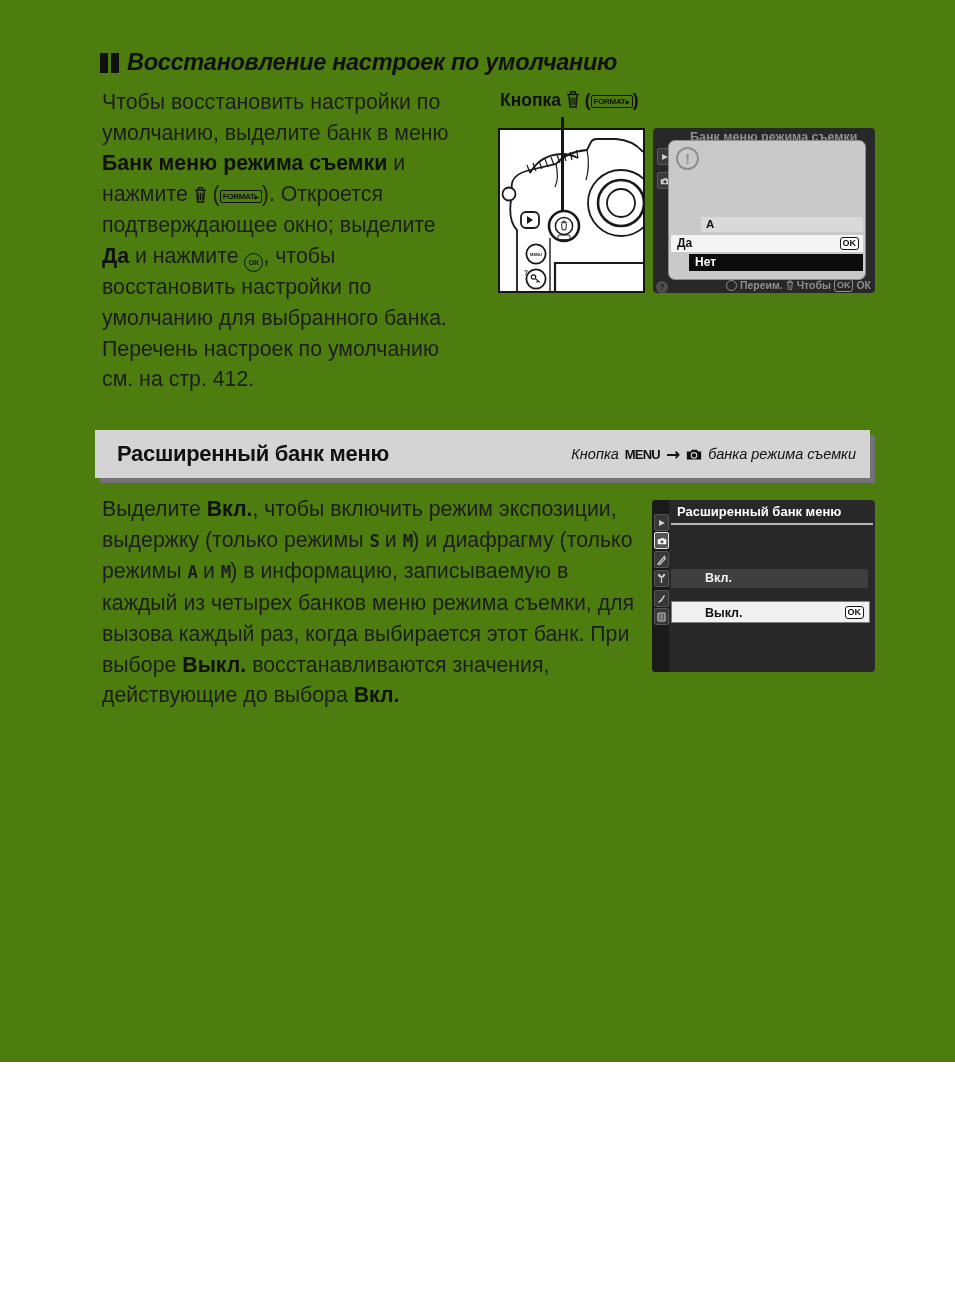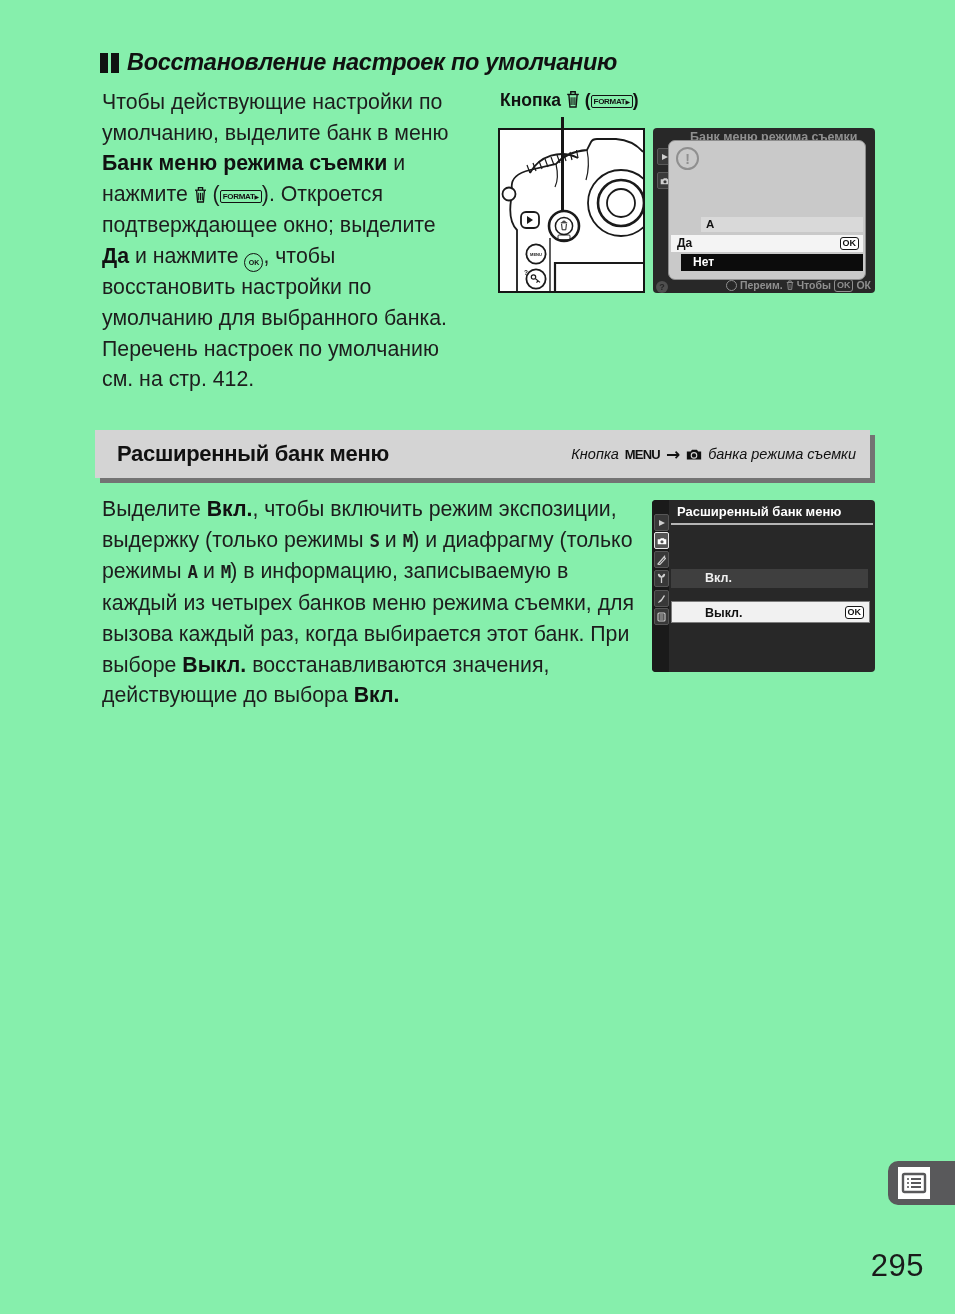--- a/index.html
+++ b/index.html
@@ -1,16 +1,16 @@
 <!DOCTYPE html>
 <html lang="ru"><head>
 <meta charset="utf-8">
 <style>
   html,body{margin:0;padding:0;background:#fff;}
-  #page{position:relative;width:955px;height:1314px;background:#86efac;overflow:hidden;
+  #page{position:relative;width:955px;height:1062px;background:#4d7c0f;overflow:hidden;
         font-family:"Liberation Sans",sans-serif;color:#1c1c1c;}
   
   .h1{position:absolute;left:100px;top:49px;display:flex;align-items:center;gap:8px;}
   .marker{display:inline-flex;gap:3px;}
   .marker i{display:block;width:8px;height:20px;background:#111;}
   .h1 h1{margin:0;font-size:23.5px;font-weight:bold;font-style:italic;letter-spacing:-0.3px;color:#111;}
   
   .body{position:absolute;margin:0;font-size:21.3px;line-height:30.7px;color:#1d1d1d;}
   .p1{left:102px;top:87px;width:362px;}
   .p2{left:102px;top:494px;width:538px;}
@@ -38,22 +38,22 @@
   .dialog{position:absolute;left:15px;top:12px;width:196px;height:138px;background:#c9c9c9;border:1px solid #8d8d8d;
           border-radius:7px;z-index:2;}
   .warn-ic{position:absolute;left:7px;top:6px;width:19px;height:19px;border:2px solid #8f8f8f;border-radius:50%;
            color:#8f8f8f;font-weight:bold;font-size:14px;display:flex;align-items:center;justify-content:center;}
   .warn-tx{position:absolute;left:34px;top:5px;width:160px;font-size:10.8px;font-weight:bold;line-height:13.8px;
            color:#151515;white-space:pre-line;}
   .row-a{position:absolute;left:32px;top:76px;width:162px;height:15px;background:#d9d9d9;
          font-size:11.5px;font-weight:bold;color:#111;line-height:15px;padding-left:5px;box-sizing:border-box;}
   .row-yes{position:absolute;left:2px;right:2px;top:94px;height:17px;background:#f4f4f4;
            font-size:12px;font-weight:bold;color:#111;line-height:17px;padding-left:6px;}
-  .row-no{position:absolute;left:12px;right:2px;top:113px;height:17px;background:#0c0c0c;color:#fff;
-          font-size:12px;font-weight:bold;line-height:17px;padding-left:12px;}
+  .row-no{position:absolute;left:20px;right:2px;top:113px;height:17px;background:#0c0c0c;color:#fff;
+          font-size:12px;font-weight:bold;line-height:17px;padding-left:6px;}
   .okb{display:inline-block;border:1.5px solid #151515;border-radius:3px;background:#fff;color:#111;
        font-size:9px;font-weight:bold;line-height:11px;padding:0 2px;}
   .row-yes .okb,.row-off .okb{position:absolute;right:4px;top:2px;}
   .m1-footer{position:absolute;left:0;right:4px;bottom:1px;height:14px;display:flex;align-items:center;
              justify-content:flex-end;gap:3px;font-size:10.5px;font-weight:bold;color:#8f8f8f;}
   .help{position:absolute;left:3px;bottom:0;width:12px;height:12px;background:#4f4f4f;color:#262626;border-radius:50%;
         font-size:9px;font-weight:bold;display:flex;align-items:center;justify-content:center;}
   .sel-ic{display:inline-block;width:9px;height:9px;border:1.3px solid #8f8f8f;border-radius:50%;}
   .okb.dark{border-color:#8f8f8f;color:#8f8f8f;background:transparent;}
   
@@ -91,21 +91,21 @@
 <div id="page">
 
   <header class="h1">
     <span class="marker">
         <i></i>
         <i></i>
       </span>
     <h1>Восстановление настроек по умолчанию</h1>
   </header>
 
-  <p class="body p1"><span class="txtrun">Чтобы действующие настройки по умолчанию, выделите банк в меню </span><b>Банк меню режима съемки</b><span class="txtrun"> и нажмите </span><span class="trash-inline"><svg width="13" height="17" viewBox="0 0 13 17">
+  <p class="body p1"><span class="txtrun">Чтобы восстановить настройки по умолчанию, выделите банк в меню </span><b>Банк меню режима съемки</b><span class="txtrun"> и нажмите </span><span class="trash-inline"><svg width="13" height="17" viewBox="0 0 13 17">
           <g stroke="#111" fill="none" stroke-width="1.3">
             <path d="M1 4.2 h11"></path>
             <path d="M4.4 4 V1.6 h4.2 V4"></path>
             <path d="M2.6 4.4 l1 11.6 h5.8 l1 -11.6"></path>
             <path d="M4.7 6.8 v7.4 M6.5 6.8 v7.4 M8.3 6.8 v7.4" stroke-width="1"></path>
           </g>
         </svg></span><span class="txtrun"> (</span><span class="fmt"><span>FORMAT</span><span class="car">▶</span></span><span class="txtrun">). Откроется подтверждающее окно; выделите </span><b>Да</b><span class="txtrun"> и нажмите </span><span class="okc">OK</span><span class="txtrun">, чтобы восстановить настройки по умолчанию для выбранного банка. Перечень настроек по умолчанию см. на стр. 412.</span></p>
 
   <div class="callout"><span>Кнопка</span> <span class="trash-inline"><svg width="14" height="18" viewBox="0 0 13 17">
           <g stroke="#111" fill="none" stroke-width="1.3">

